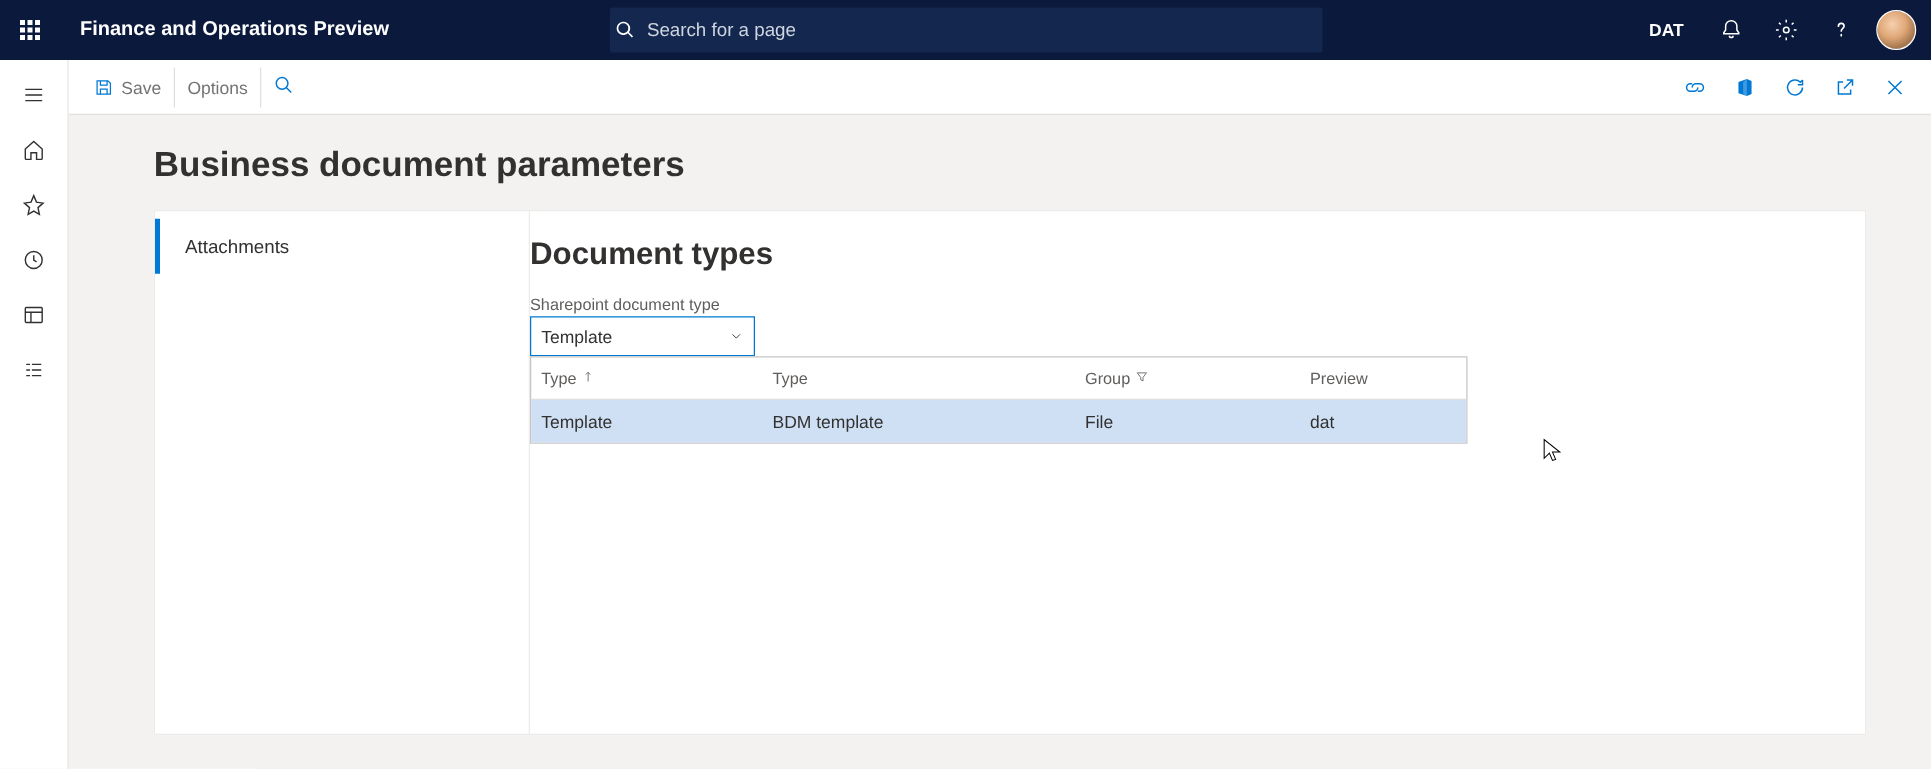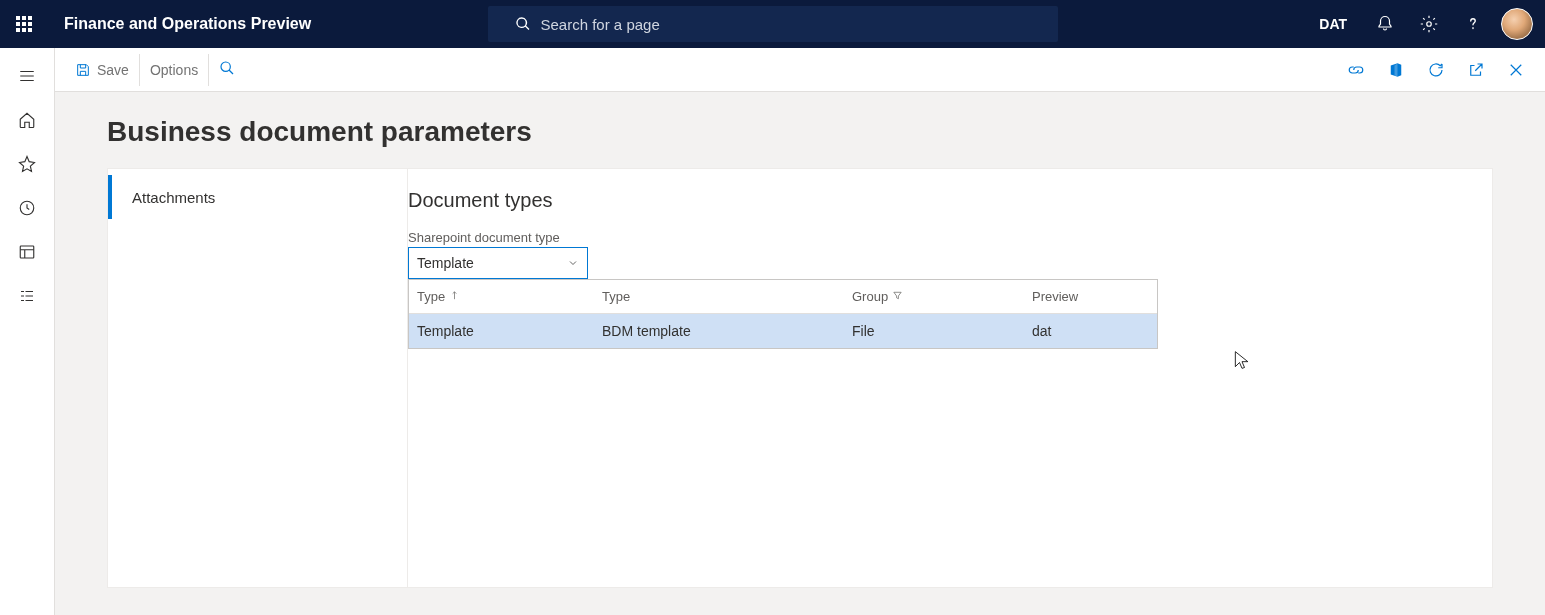--- a/index.html
+++ b/index.html
@@ -4,21 +4,21 @@
 <style>
 * { box-sizing: border-box; margin: 0; padding: 0; }
 body { font-family: "Segoe UI", Arial, sans-serif; font-size: 14px; color: #323130; background: #f3f2f1; overflow: hidden; }
 
 
 .topbar { height: 48px; background: #0b1a3c; color: #fff; display: flex; align-items: center; }
 .waffle { width: 48px; height: 48px; display: flex; align-items: center; justify-content: center; cursor: pointer; }
 .waffle-grid { display: grid; grid-template-columns: repeat(3, 4px); grid-template-rows: repeat(3, 4px); gap: 2px; }
 .waffle-grid span { width: 4px; height: 4px; background: #fff; }
 .app-title { font-size: 16px; font-weight: 600; margin-left: 16px; }
-.search-box { margin-left: auto; margin-right: auto; width: 570px; height: 36px; background: #13274f; border-radius: 2px; display: flex; align-items: center; padding: 0 27px; position: absolute; left: 50%; transform: translateX(-50%); }
+.search-box { margin-left: auto; margin-right: auto; width: 570px; height: 36px; background: #13274f; border-radius: 2px; display: flex; align-items: center; padding: 0 4px; position: absolute; left: 50%; transform: translateX(-50%); }
 .search-box svg { fill: #fff; width: 16px; height: 16px; }
 .search-box input { background: transparent; border: none; outline: none; color: #fff; font-size: 15px; margin-left: 10px; flex: 1; }
 .search-box input::placeholder { color: #d0d6e0; }
 .top-right { margin-left: auto; display: flex; align-items: center; }
 .entity-label { font-size: 14px; font-weight: 600; margin-right: 16px; }
 .top-icon { width: 44px; height: 48px; display: flex; align-items: center; justify-content: center; cursor: pointer; }
 .top-icon svg { width: 18px; height: 18px; fill: #fff; stroke: #fff; }
 .avatar { width: 32px; height: 32px; border-radius: 50%; background: radial-gradient(circle at 40% 35%, #f5d0b0 0%, #e0a878 40%, #a67850 70%); margin: 0 12px 0 6px; border: 1px solid #fff; cursor: pointer; }
 
 
@@ -37,31 +37,31 @@
 .action-btn { display: flex; align-items: center; height: 32px; padding: 0 10px; cursor: pointer; font-size: 14px; color: #737373; border-right: 1px solid #e1dfdd; }
 .action-btn:last-of-type { border-right: none; }
 .action-btn svg { width: 16px; height: 16px; margin-right: 6px; stroke: #0078d4; fill: none; stroke-width: 1.5; }
 .action-search { padding: 0 10px; cursor: pointer; }
 .action-search svg { width: 16px; height: 16px; stroke: #0078d4; fill: none; stroke-width: 1.8; }
 .action-right { margin-left: auto; display: flex; align-items: center; gap: 22px; padding-right: 10px; }
 .action-right .ri { cursor: pointer; display: flex; align-items: center; justify-content: center; }
 .action-right svg { width: 18px; height: 18px; stroke: #0078d4; fill: none; stroke-width: 1.6; }
 
 
-.page { padding: 24px 52px; }
+.page { padding: 24px 52px; margin-left: 16px; }
 .page-title { font-size: 28px; font-weight: 600; margin-bottom: 20px; }
 
 .panel { background: #fff; display: flex; min-height: 420px; border: 1px solid #edebe9; }
 
 .tab-col { width: 300px; border-right: 1px solid #edebe9; }
 .tab-item { height: 56px; display: flex; align-items: center; padding-left: 24px; font-size: 15px; cursor: pointer; position: relative; }
 .tab-item.active::before { content: ""; position: absolute; left: 0; top: 6px; bottom: 6px; width: 4px; background: #0078d4; }
 
 .form-area { flex: 1; padding: 20px 0 20px 0; }
-.section-title { font-size: 20px; font-weight: 400; margin-bottom: 18px; padding-left: 0; }
+.section-title { font-size: 25px; font-weight: 700; margin-bottom: 18px; padding-left: 0; }
 .field-block { max-width: 750px; }
 .field-label { font-size: 13px; color: #605e5c; margin-bottom: 2px; }
 .combo { width: 180px; height: 32px; border: 1px solid #323130; display: flex; align-items: center; justify-content: space-between; padding: 0 8px; background: #fff; font-size: 14px; cursor: pointer; }
 .combo.open { border-color: #0078d4; }
 .combo svg { width: 12px; height: 12px; stroke: #323130; fill: none; stroke-width: 1.5; }
 
 .lookup { width: 750px; border: 1px solid #c8c6c4; margin-top: 0; background: #fff; }
 .lookup-header { display: flex; height: 34px; align-items: center; border-bottom: 1px solid #e1dfdd; font-size: 13px; color: #605e5c; }
 .lookup-header .col { display: flex; align-items: flex-end; gap: 4px; padding-left: 8px; cursor: pointer; }
 .lookup-row { display: flex; height: 34px; align-items: center; background: #cfe0f5; font-size: 14px; }

